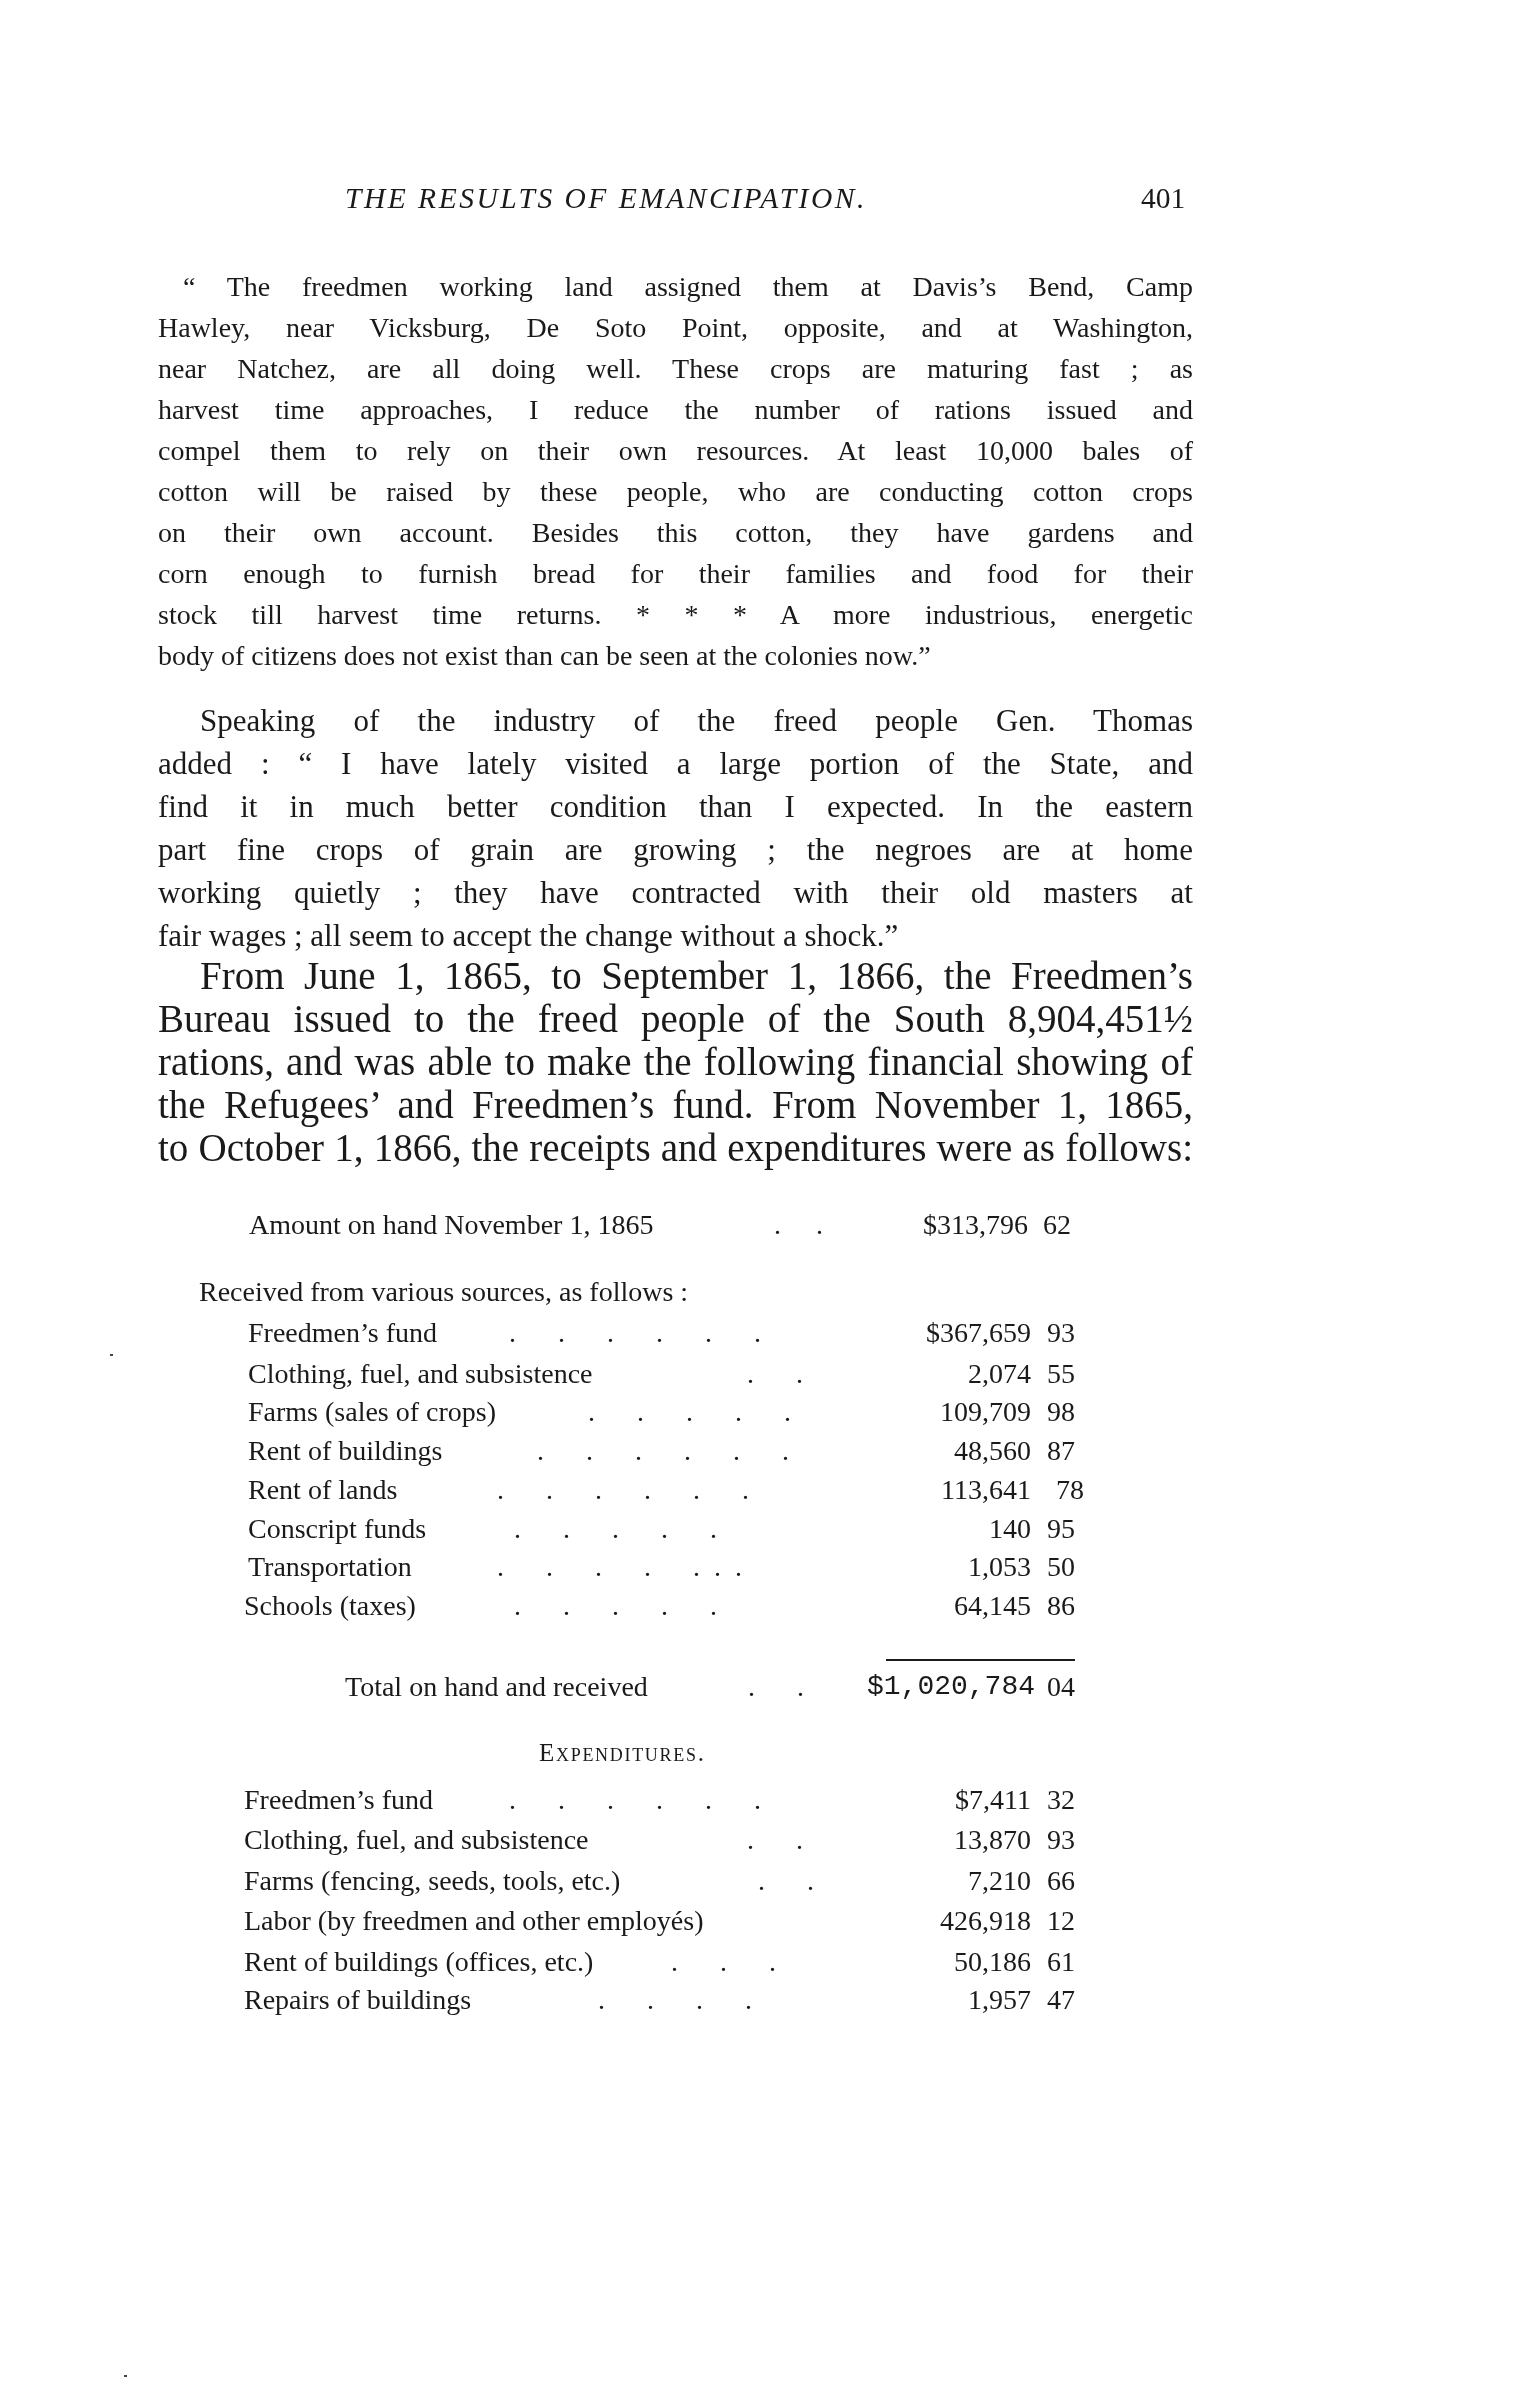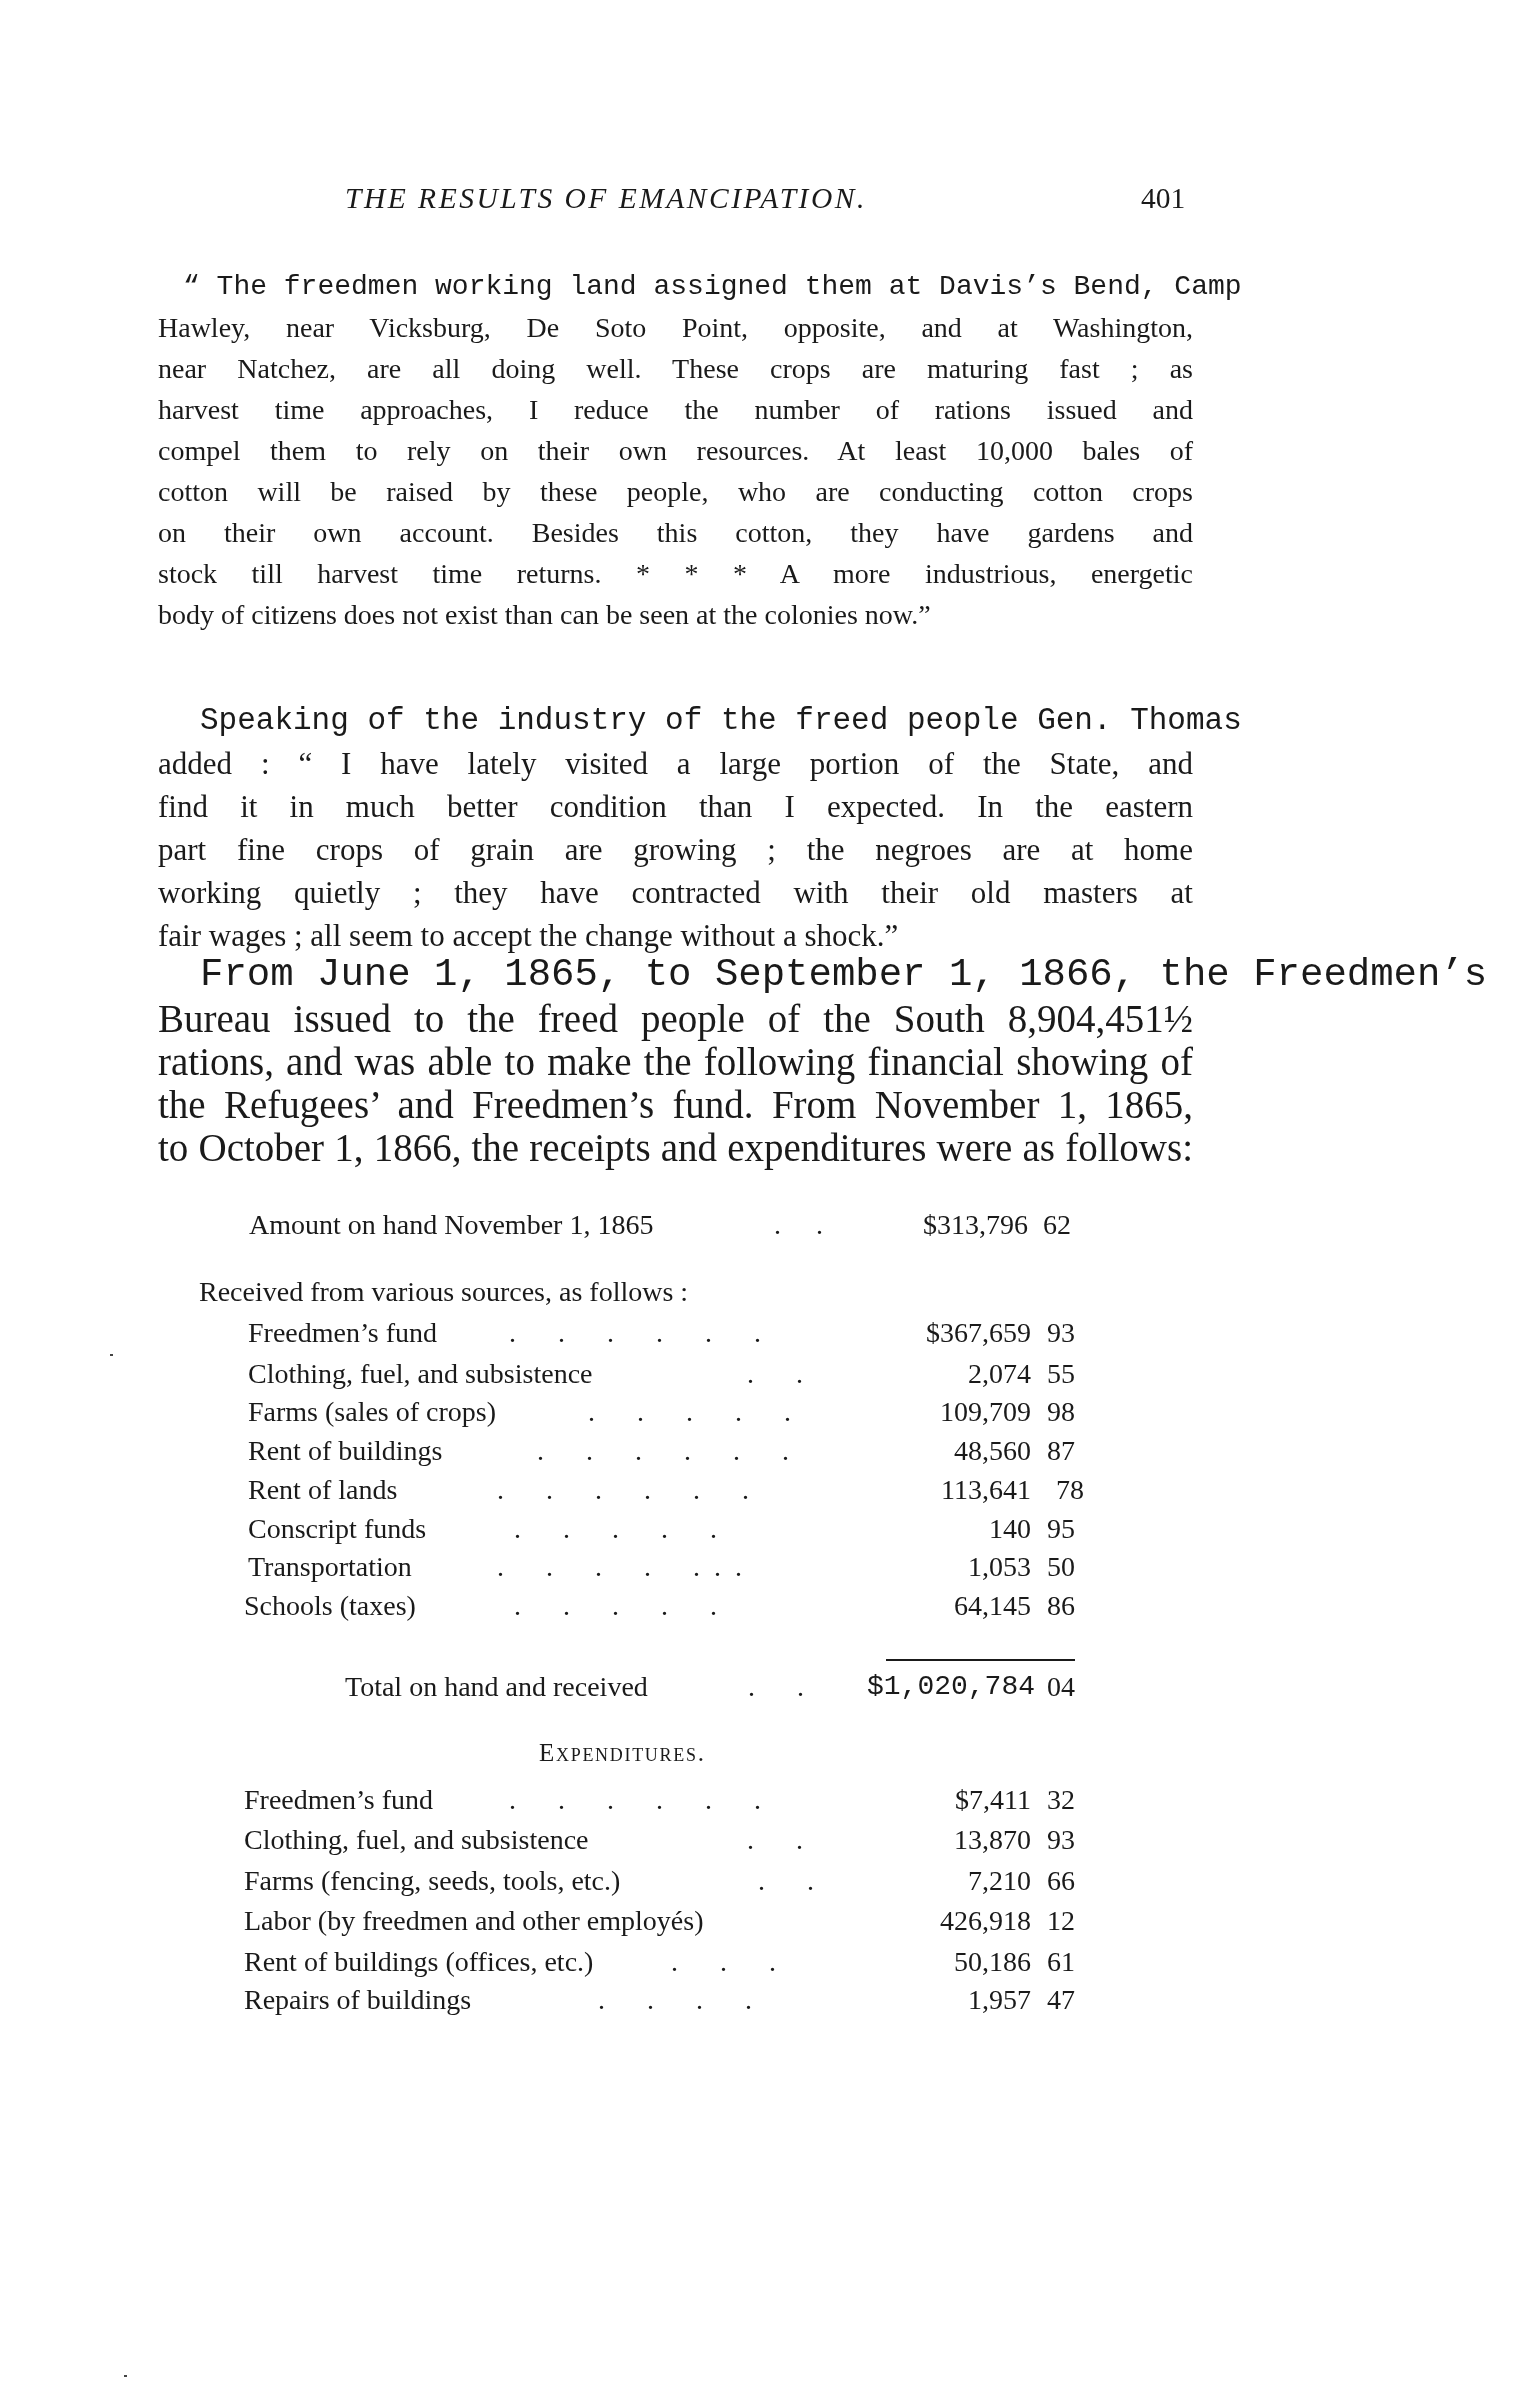--- a/index.html
+++ b/index.html
@@ -51,21 +51,21 @@
       white-space: nowrap;
       text-align: justify;
       text-align-last: justify;
     }
     .text-block .line.last {
       text-align-last: left;
     }
     .quote-block { top: 266px; font-size: 28px; line-height: 41px; }
     .para1 { top: 699px; font-size: 31px; line-height: 43px; }
     .para2 { top: 954px; font-size: 39px; line-height: 43px; }
-    .indent { padding-left: 42px; font-family: Liberation Mono, monospace; }
+    .indent { padding-left: 42px; }
 
     
     .fin-row {
       position: absolute;
       font-size: 28px;
       line-height: 34px;
       white-space: nowrap;
     }
     .fin-label { position: absolute; white-space: nowrap; }
     .fin-dots {
@@ -115,20 +115,21 @@
   <div class="page-number">401</div>
 
   <div class="text-block quote-block">
     <span class="line indent" style="padding-left:25px">“ The freedmen working land assigned them at Davis’s Bend, Camp</span>
     <span class="line">Hawley, near Vicksburg, De Soto Point, opposite, and at Washington,</span>
     <span class="line">near Natchez, are all doing well.  These crops are maturing fast ; as</span>
     <span class="line">harvest time approaches, I reduce the number of rations issued and</span>
     <span class="line">compel them to rely on their own resources.  At least 10,000 bales of</span>
     <span class="line">cotton will be raised by these people, who are conducting cotton crops</span>
     <span class="line">on their own account.  Besides this cotton, they have gardens and</span>
+    <span class="line">corn enough to furnish bread for their families and food for their</span>
     <span class="line">stock till harvest time returns.   *   *   *   A more industrious, energetic</span>
     <span class="line last">body of citizens does not exist than can be seen at the colonies now.”</span>
   </div>
 
   <div class="text-block para1">
     <span class="line indent">Speaking of the industry of the freed people Gen. Thomas</span>
     <span class="line">added :  “ I have lately visited a large portion of the State, and</span>
     <span class="line">find it in much better condition than I expected.  In the eastern</span>
     <span class="line">part fine crops of grain are growing ; the negroes are at home</span>
     <span class="line">working quietly ; they have contracted with their old masters at</span>

